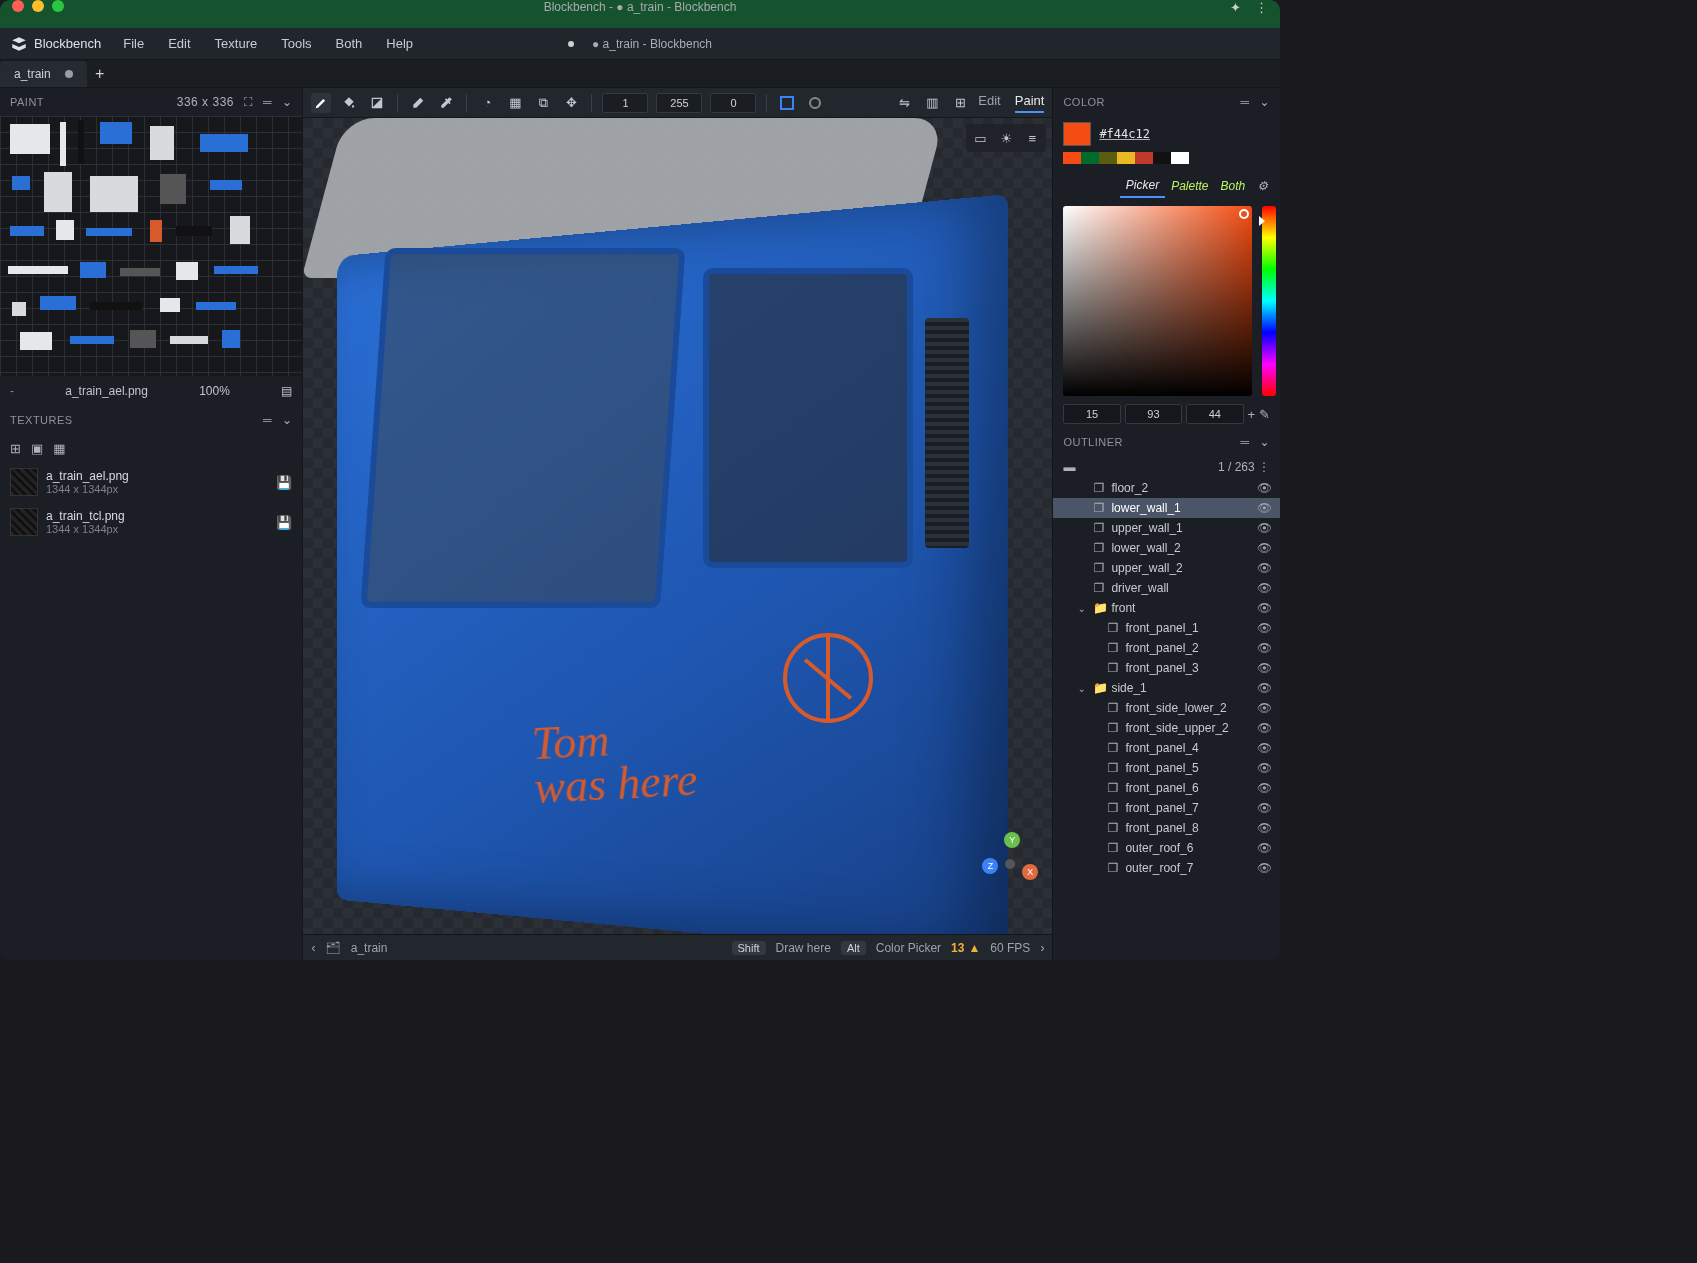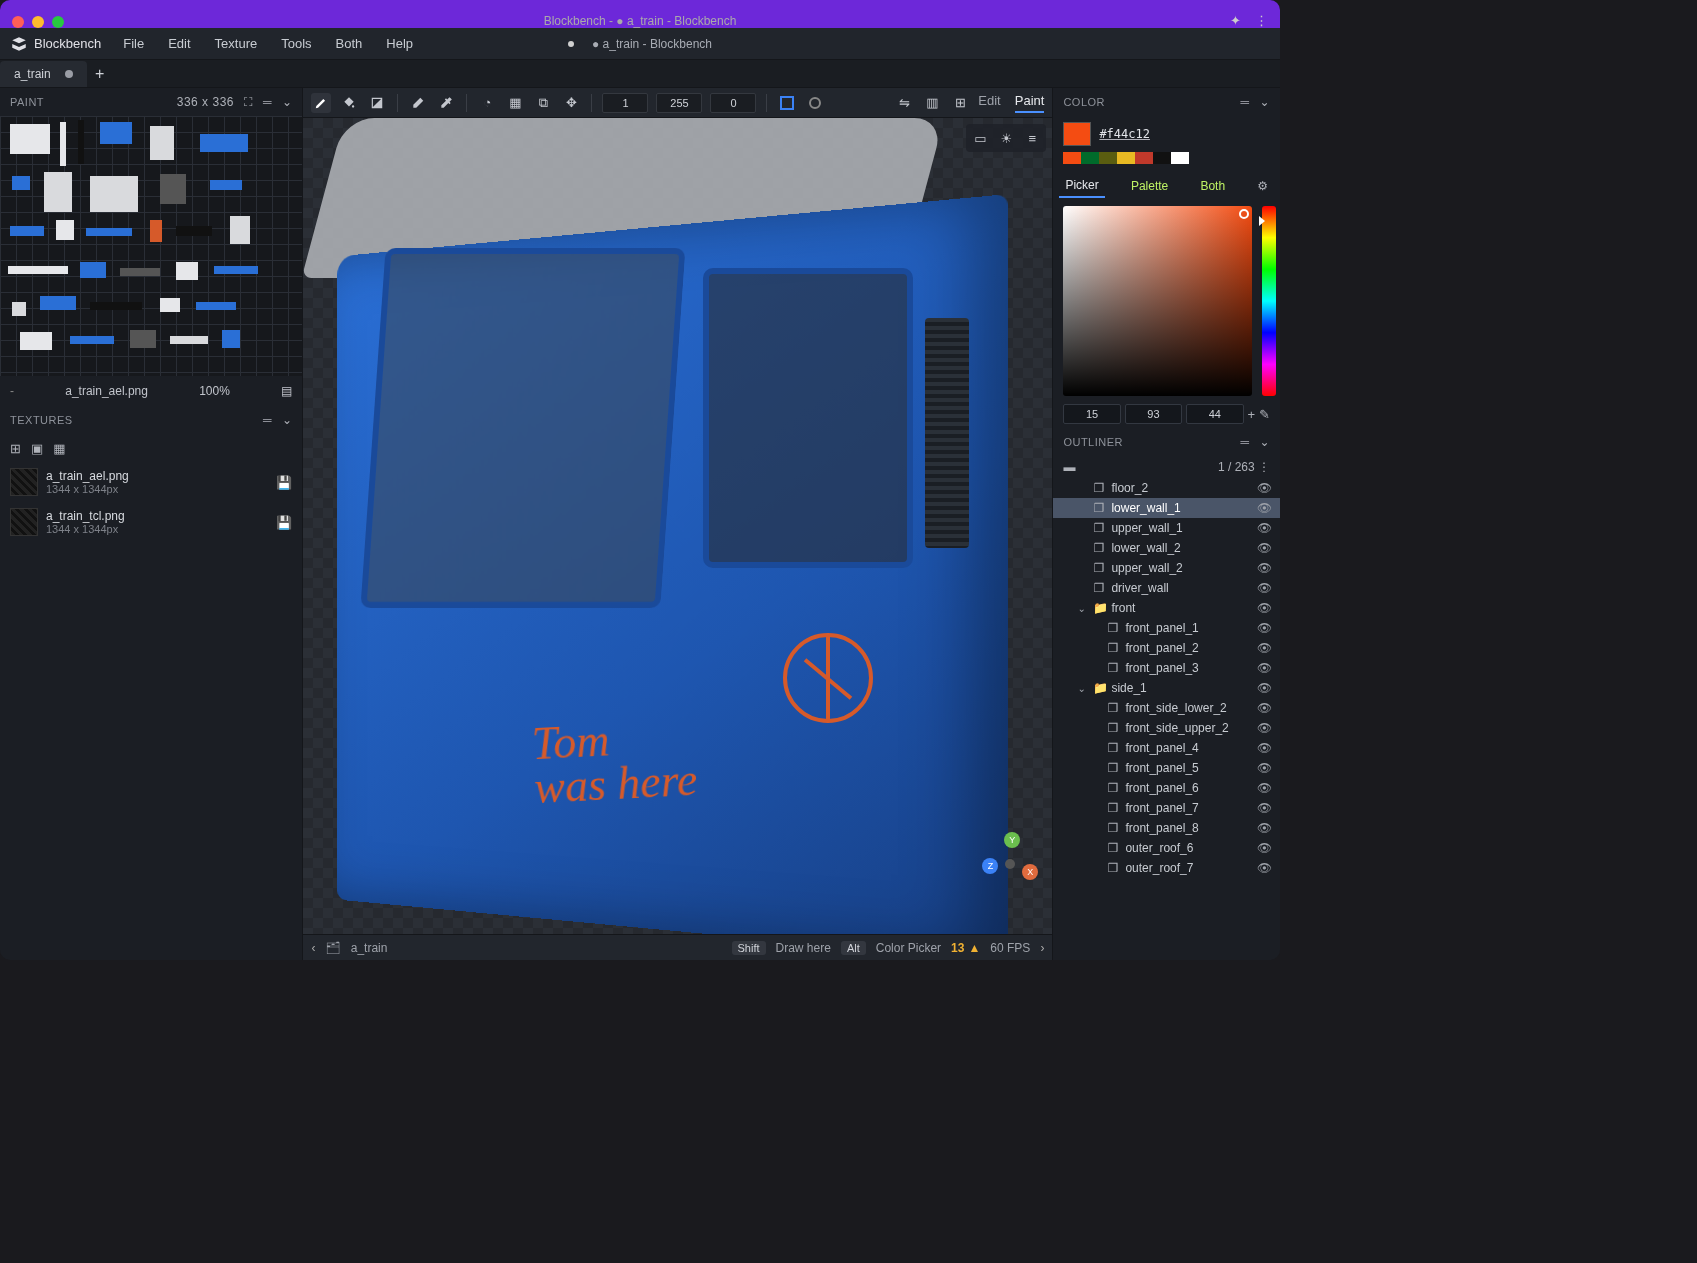--- a/index.html
+++ b/index.html
@@ -9,23 +9,23 @@
     color: #b0b0b8;
     font-size: 13px;
     width: 1280px;
     height: 960px;
     overflow: hidden;
     border-radius: 10px;
     position: relative;
   }
   .titlebar {
     height: 28px;
-    background: #6d28d9;
+    background: #14532d;
     display: flex;
-    align-items: flex-end;
+    align-items: flex-start;
     padding: 0 12px;
     position: relative;
   }
   .traffic { display: flex; gap: 8px; }
   .dot { width: 12px; height: 12px; border-radius: 50%; }
   .dot.red{background:#ff5f57;} .dot.yellow{background:#febc2e;} .dot.green{background:#28c840;}
   .title-c { position:absolute; left:0; right:0; text-align:center; font-size:12px; color:#aaa; pointer-events:none;}
   .title-right { margin-left:auto; display:flex; gap:14px; align-items:center; color:#ccc;}
   .menubar {
     height: 32px; background:#21252c; display:flex; align-items:center;
@@ -91,21 +91,21 @@
   .status .chev{color:#aaa;}
   .status .sp{flex:1;}
   .kbd{background:#33373f;padding:1px 6px;border-radius:3px;color:#d0d3d9;font-size:11px;}
   .warn{color:#f0b132;font-weight:600;display:flex;gap:4px;align-items:center;}
   .right{width:240px;background:#1b1e24;display:flex;flex-direction:column;border-left:1px solid #14161a;}
   .color-prev{display:flex;align-items:center;gap:8px;padding:6px 10px;text-decoration:underline;}
   .color-sw{width:28px;height:24px;background:#f44c12;border:1px solid #555;}
   .hex{color:#e2e4e9;font-family:monospace;font-size:12px;}
   .palette-row{display:flex;gap:0;padding:0 10px 6px;}
   .pal{width:18px;height:12px;}
-  .ctabs{display:flex;justify-content:space-between;padding:4px 6px;align-items:center;}
+  .ctabs{display:flex;justify-content:flex-end;padding:4px 6px;align-items:center;font-style:italic;}
   .ctabs span{font-size:12px;color:#bef264;padding:4px 6px;cursor:pointer;}
   .ctabs span.act{color:#e6e8ec;border-bottom:2px solid #4a90ff;}
   .ctabs .gear{color:#aeb1b8;cursor:pointer;}
   .picker{height:190px;margin:4px 10px;background:linear-gradient(to top,#000,transparent),linear-gradient(to right,#fff,#f44c12);position:relative;border-radius:3px;}
   .pick-h{position:absolute;right:3px;top:3px;width:10px;height:10px;border:2px solid #fff;border-radius:50%;}
   .hue{width:14px;height:190px;margin:4px 4px 4px 0;background:linear-gradient(to bottom,#f00,#ff0,#0f0,#0ff,#00f,#f0f,#f00);border-radius:3px;position:relative;}
   .hue-h{position:absolute;left:-3px;top:10px;width:0;height:0;border-top:5px solid transparent;border-bottom:5px solid transparent;border-left:6px solid #fff;}
   .pickerrow{display:flex;}
   .hsv{display:flex;gap:4px;padding:4px 10px;align-items:center;}
   .hsv .vbox{flex:1;background:#14171c;border:1px solid #333841;text-align:center;font-size:11px;color:#cfd2d8;padding:3px 0;border-radius:2px;}

